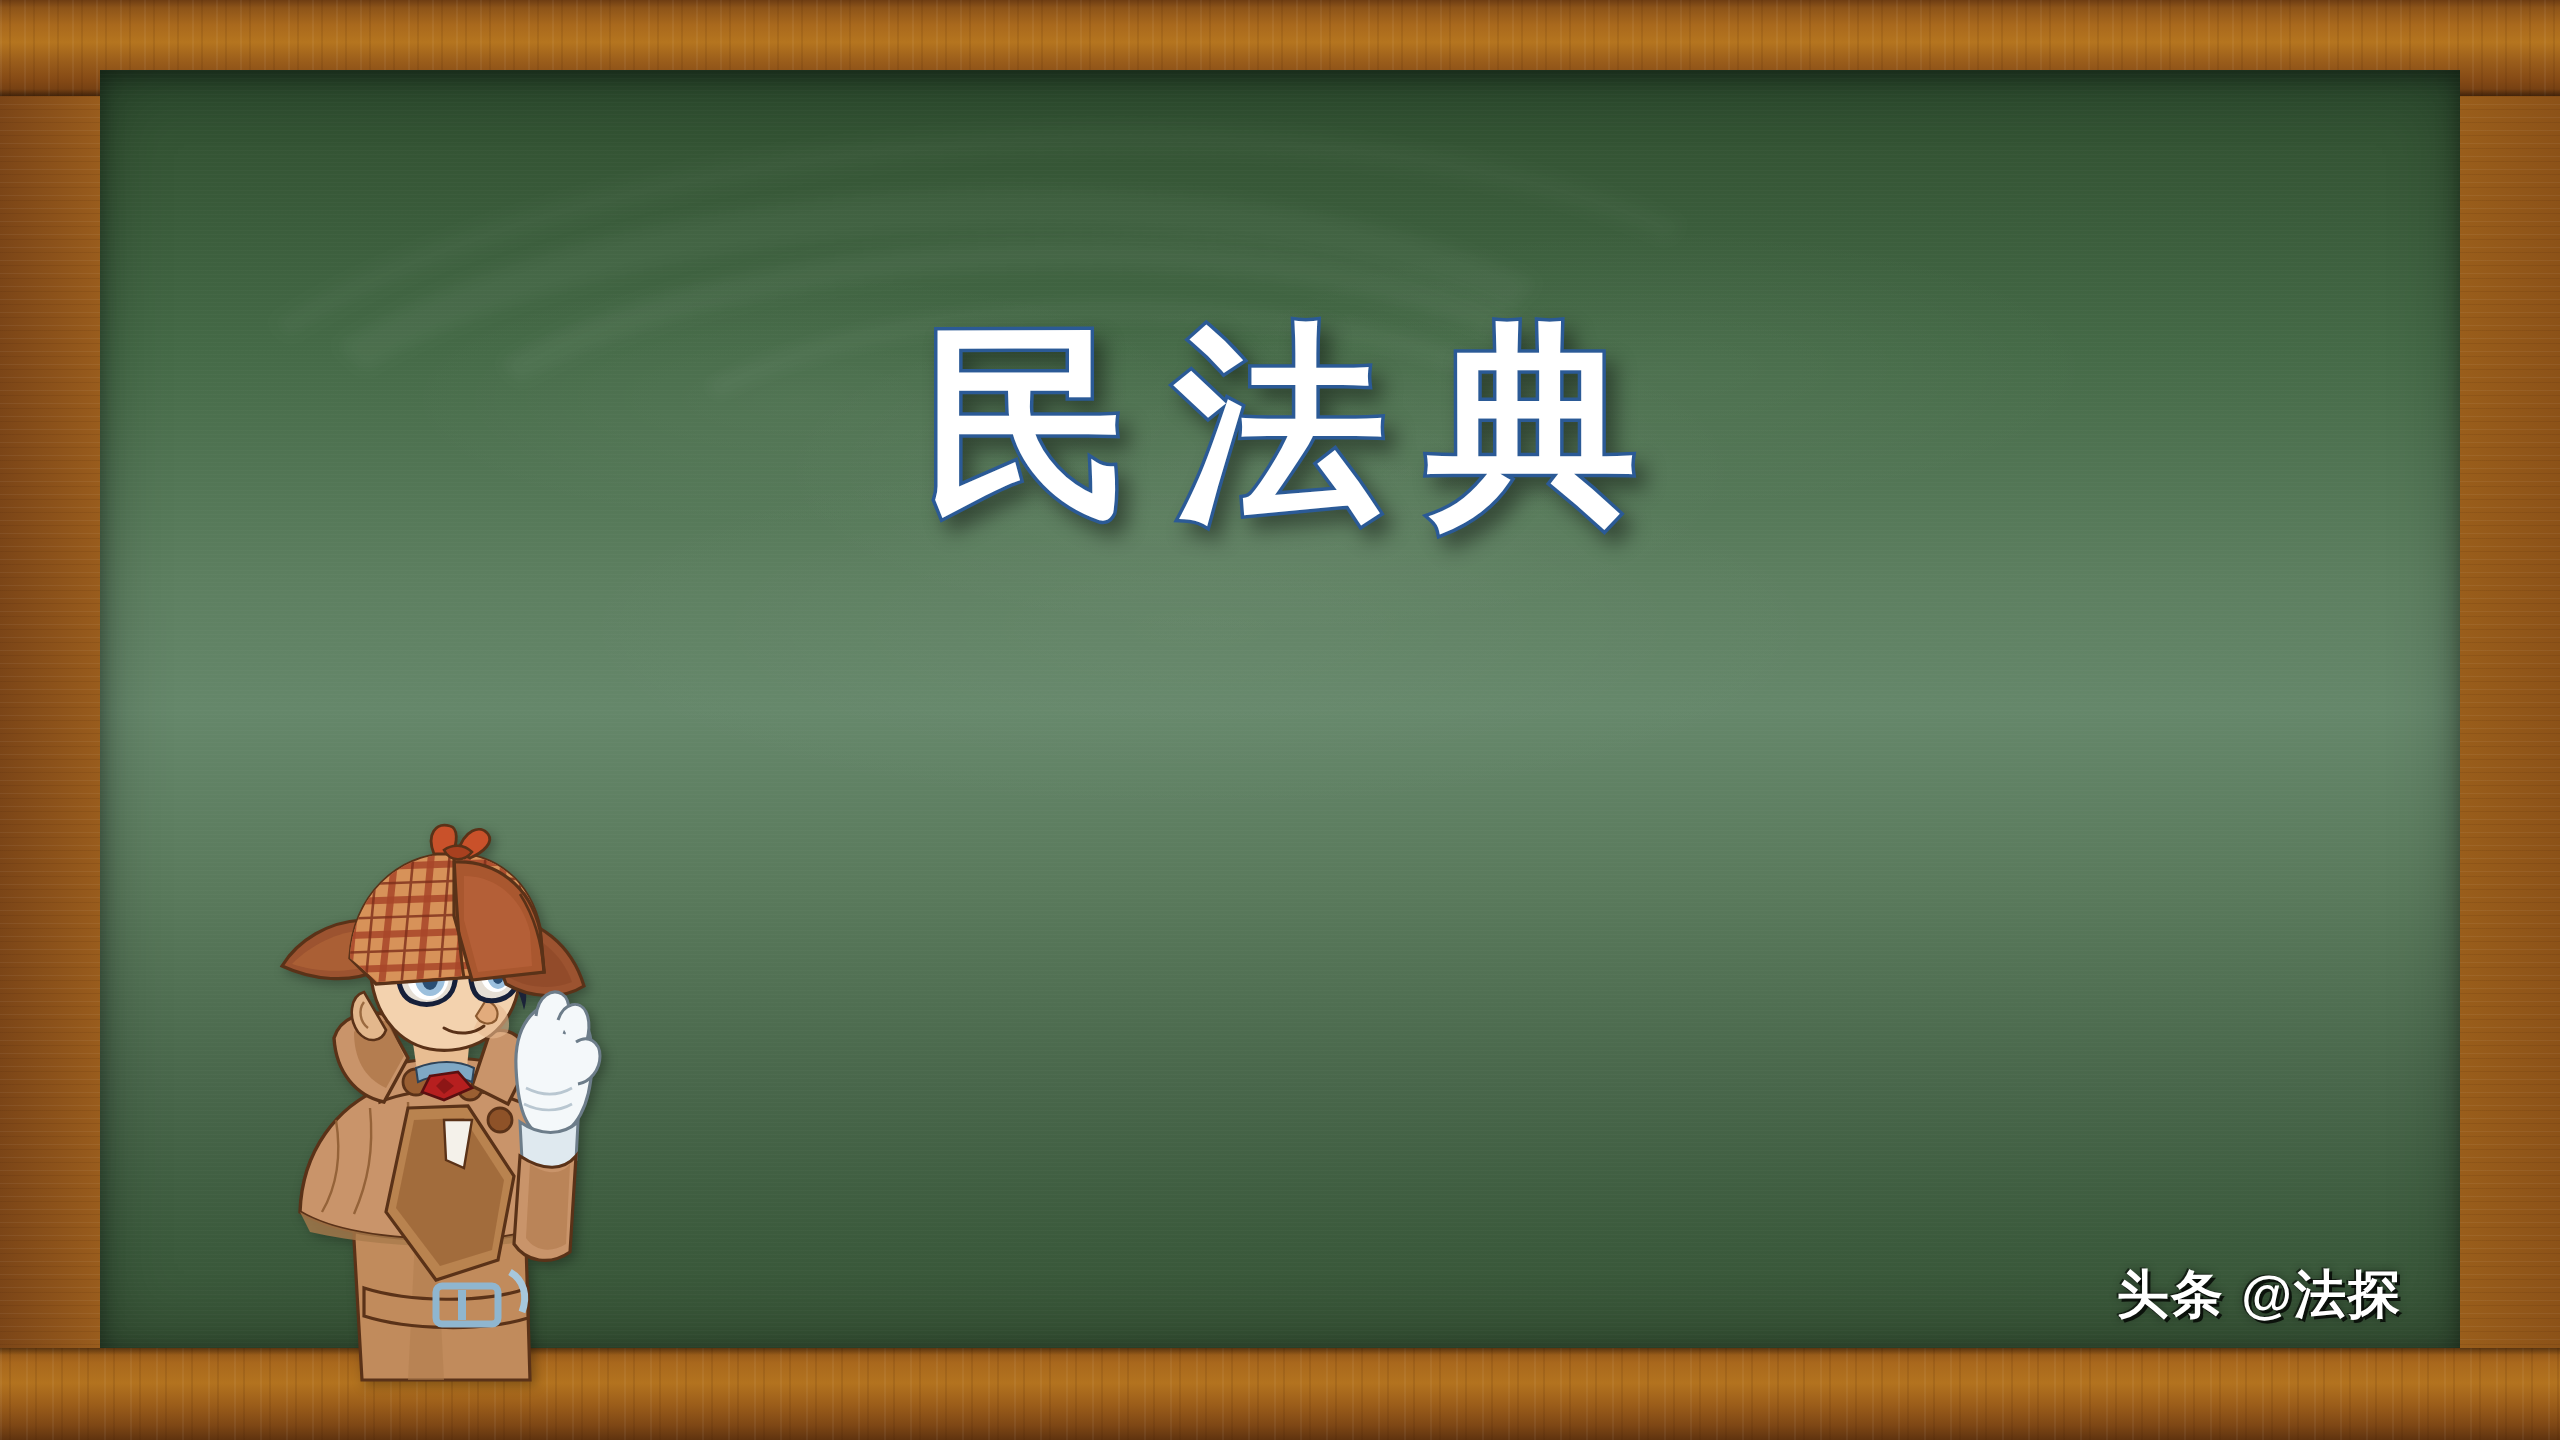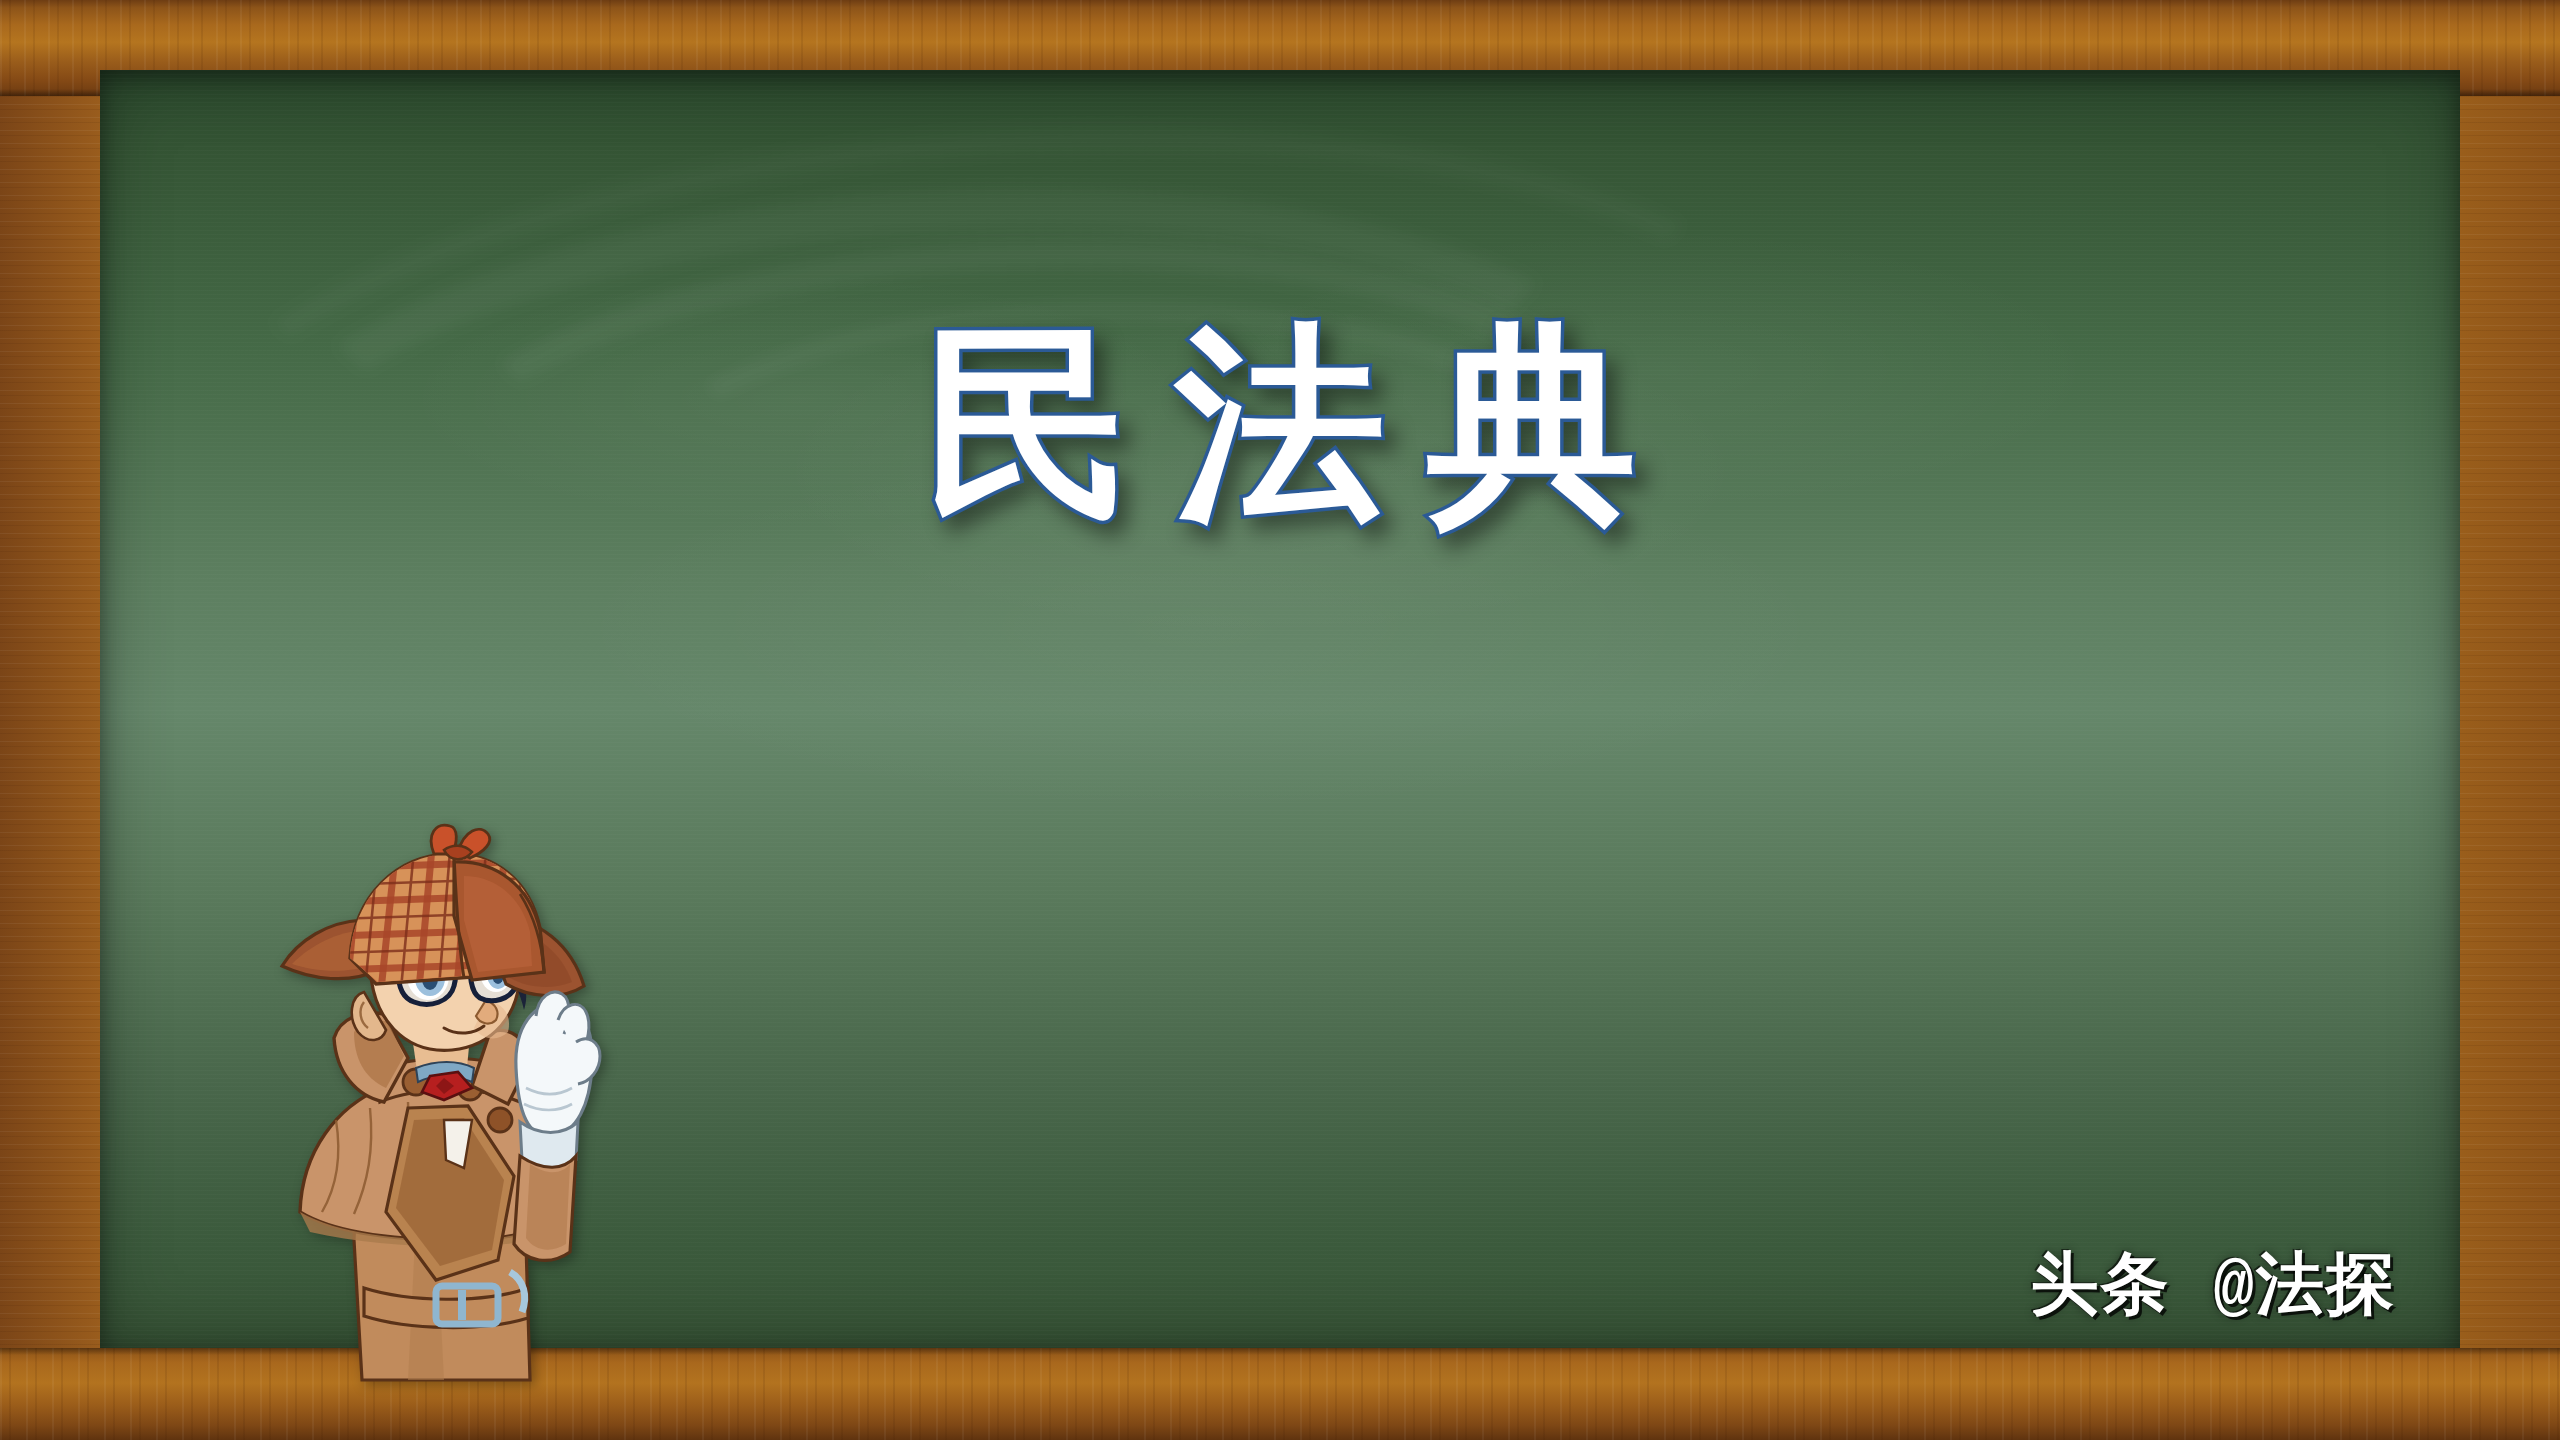--- a/index.html
+++ b/index.html
@@ -101,23 +101,23 @@
   #logo-text{
     position:absolute; left:188px; top:42px;
     font-family:"DejaVu Sans","Liberation Sans",sans-serif;
     font-weight:700; font-size:78px; letter-spacing:26px; color:#fff;
     text-shadow:2px 3px 5px rgba(0,0,0,.30);
     white-space:nowrap;
   }
 
   
   #watermark{
-    position:absolute; right:64px; bottom:18px;
-    font-family:Liberation Mono, monospace;
-    font-weight:700; font-size:68px; color:#ffffff; white-space:nowrap;
+    position:absolute; right:58px; bottom:18px;
+    font-family:Liberation Sans, sans-serif;
+    font-weight:700; font-size:52px; color:#ffffff; white-space:nowrap;
     text-shadow: 3px 3px 0 rgba(0,0,0,.75), -2px -1px 0 rgba(0,0,0,.55),
                  0 0 10px rgba(0,0,0,.45);
     letter-spacing:2px;
   }
 
   
   #detective{ position:absolute; left:158px; top:750px; width:370px; height:582px; }
   #detective svg{ width:100%; height:100%; display:block;
     filter: drop-shadow(4px 4px 6px rgba(0,0,0,.30)); }
 </style>

